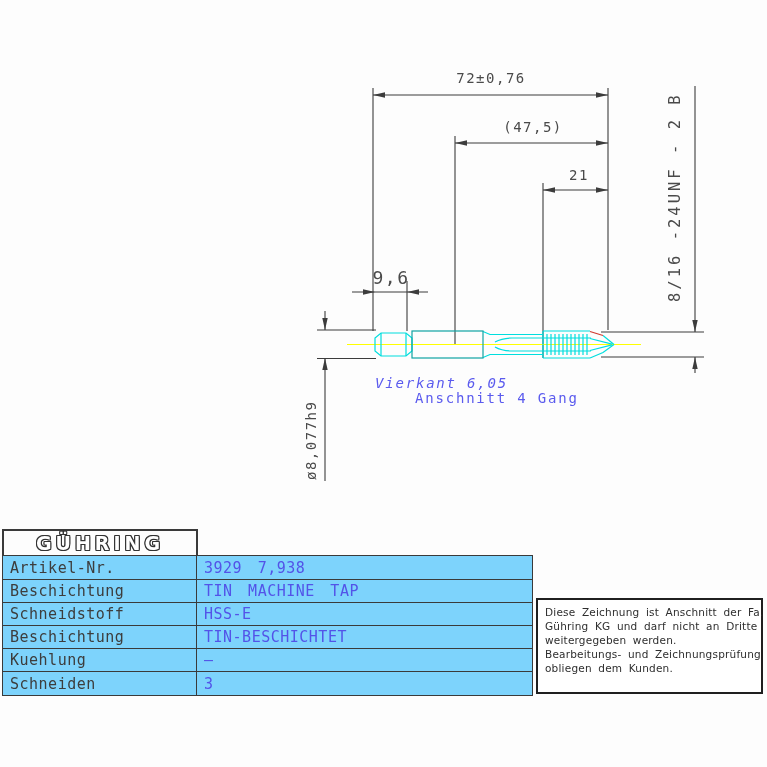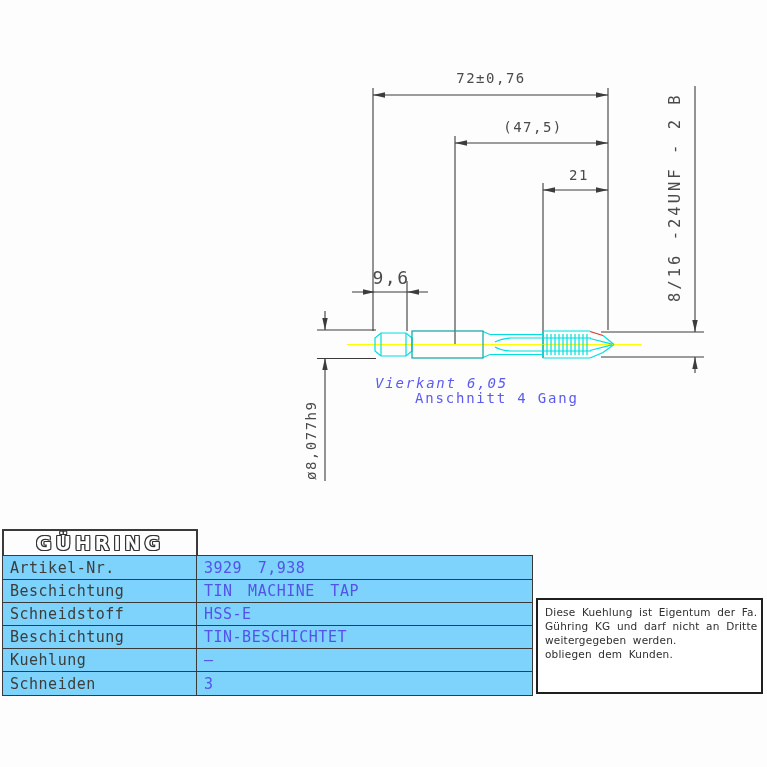--- a/index.html
+++ b/index.html
@@ -160,19 +160,20 @@
         <div class="cell-value">–</div>
       </div>
       <div class="tbl-row">
         <div class="cell-label">Schneiden</div>
         <div class="cell-value">3</div>
       </div>
     </div>
   </div>
 
   <div class="note-box">
-    <div class="note-line">Diese Kuehlung ist Eigentum der Fa.</div>
+    <div class="note-line">Diese Zeichnung ist Anschnitt der Fa.</div>
     <div class="note-line">Gühring KG und darf nicht an Dritte</div>
     <div class="note-line">weitergegeben werden.</div>
+    <div class="note-line">Bearbeitungs- und Zeichnungsprüfung</div>
     <div class="note-line">obliegen dem Kunden.</div>
   </div>
 
 </div>
 
 </body></html>

